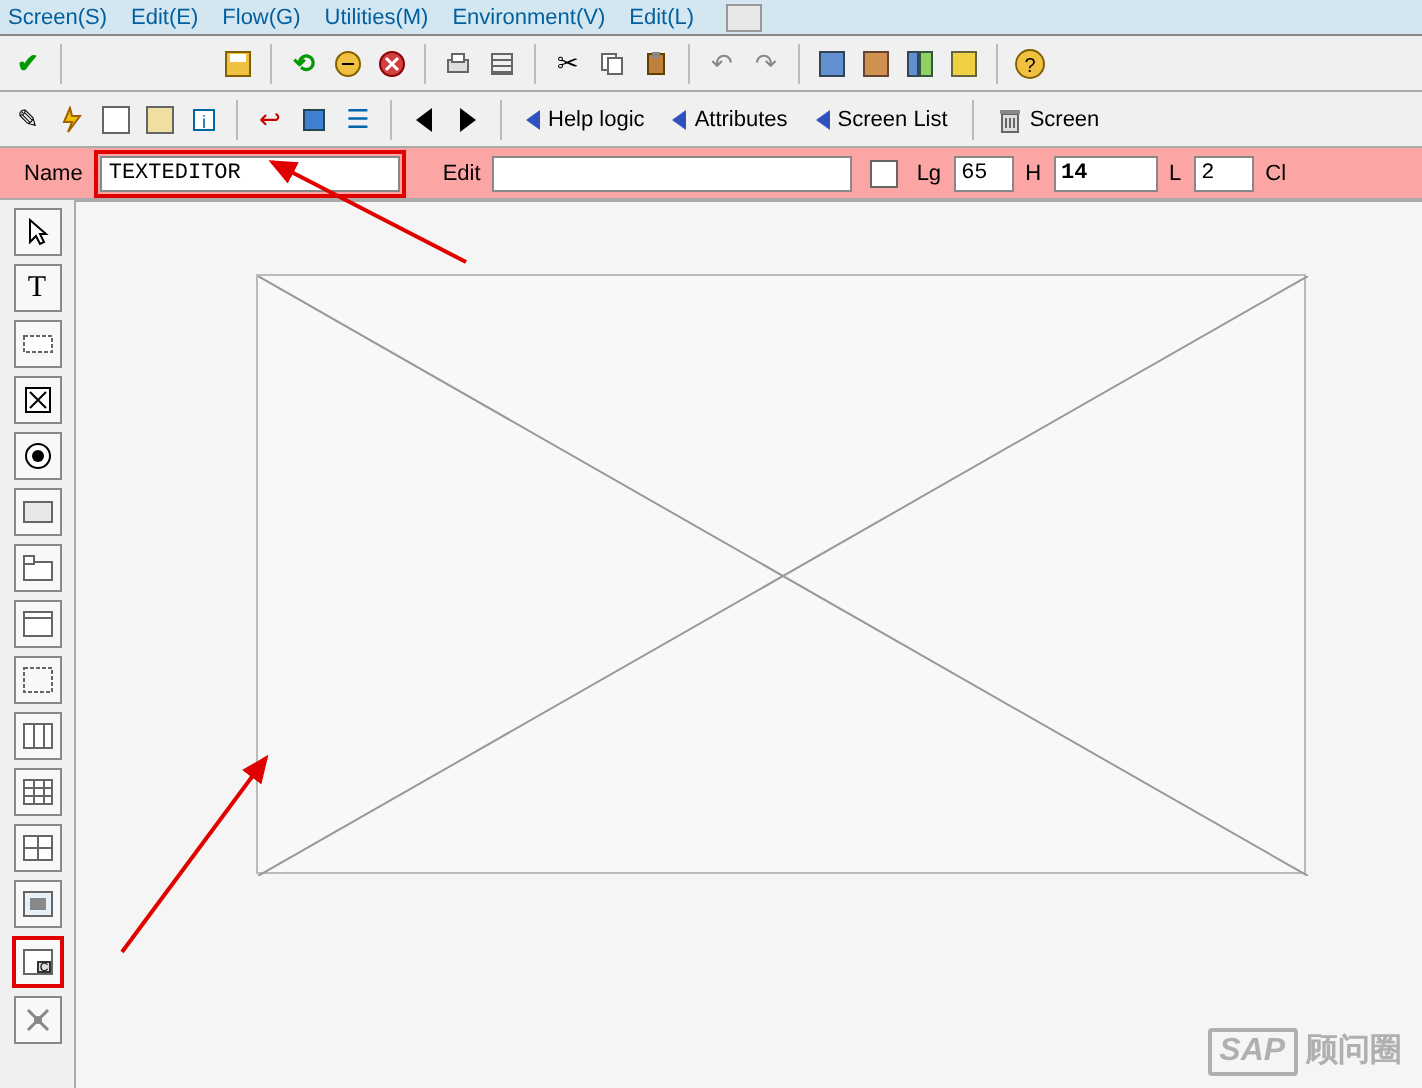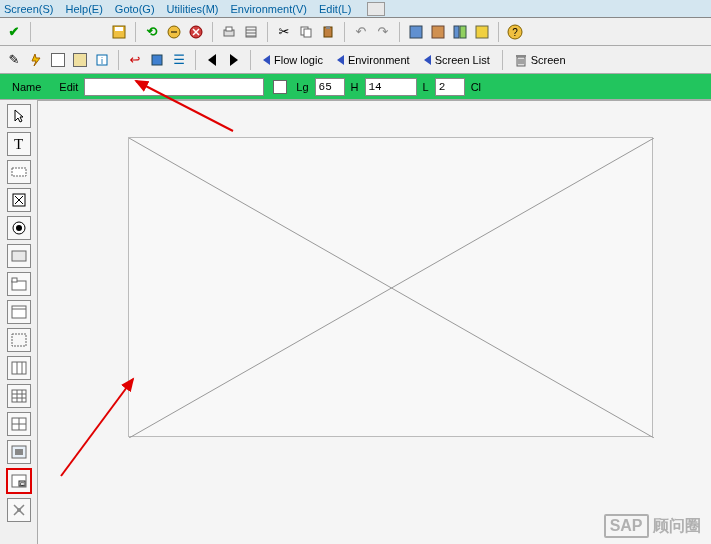--- a/index.html
+++ b/index.html
@@ -54,21 +54,21 @@
     border-right: 7px solid #3050c0;
   }
   .nav-arrow {
     width: 0; height: 0;
     border-top: 6px solid transparent;
     border-bottom: 6px solid transparent;
   }
   .nav-left { border-right: 8px solid #000; }
   .nav-right { border-left: 8px solid #000; }
   .form-row {
-    background: #22c55e;
+    background: #fca5a5;
     height: 26px;
     display: flex;
     align-items: center;
     padding-left: 12px;
     border-bottom: 1px solid #aaa;
     gap: 6px;
   }
   .form-row .lbl { font-size: 11px; color: #000; }
   .form-row input[type="text"] {
     font-family: "Courier New", monospace;
@@ -133,31 +133,32 @@
     color: #b0b0b0;
     font-size: 16px;
     font-weight: bold;
     font-family: Arial, sans-serif;
   }
   .watermark .sap-box {
     display: inline-block;
     border: 2px solid #b0b0b0;
     padding: 1px 4px;
     border-radius: 2px;
+    font-style: italic;
   }
   .small-icon-box { width:14px; height:14px; border:1px solid #666; display:inline-block; background:#fff; }
   .trash-icon svg { display:block; }
 </style>
 </head>
 <body>
 
 <div class="menubar">
   <span>Screen(S)</span>
-  <span>Help(E)</span>
-  <span>Goto(G)</span>
+  <span>Edit(E)</span>
+  <span>Flow(G)</span>
   <span>Utilities(M)</span>
   <span>Environment(V)</span>
   <span>Edit(L)</span>
   <span class="placeholder"></span>
 </div>
 
 <div class="toolbar">
   <span class="tb-btn" style="color:#009900;font-weight:bold;">✔</span>
   <span class="tb-sep"></span>
   <span style="width:70px"></span>
@@ -272,55 +273,58 @@
   <span class="tb-sep"></span>
   <span class="tb-btn">
       <span class="nav-arrow nav-left"></span>
     </span>
   <span class="tb-btn">
       <span class="nav-arrow nav-right"></span>
     </span>
   <span class="tb-sep"></span>
   <span class="toolbar-text-btn">
     <span class="arrow-left"></span>
-    <span>Flow logic</span>
+    <span>Help logic</span>
   </span>
   <span class="toolbar-text-btn">
     <span class="arrow-left"></span>
-    <span>Environment</span>
+    <span>Attributes</span>
   </span>
   <span class="toolbar-text-btn">
     <span class="arrow-left"></span>
     <span>Screen List</span>
   </span>
   <span class="tb-sep"></span>
   <span class="toolbar-text-btn">
     <span class="trash-icon">
       <svg width="12" height="14">
           <rect x="2" y="4" width="8" height="9" fill="#ddd" stroke="#666"></rect>
           <rect x="1" y="2" width="10" height="2" fill="#888"></rect>
           <path d="M4 6v5M6 6v5M8 6v5" stroke="#666"></path>
         </svg>
     </span>
     <span>Screen</span>
   </span>
 </div>
 
 <div class="form-row">
   <span class="lbl">Name</span>
+  <span class="name-box">
+    <input type="text" style="width: 150px;" value="TEXTEDITOR">
+  </span>
   <span style="width:6px"></span>
   <span class="lbl">Edit</span>
   <input type="text" style="width: 180px;" value="">
   <span class="tb-btn">
       <span class="small-icon-box"></span>
     </span>
   <span class="lbl">Lg</span>
   <input type="text" style="width: 30px;" value="65">
   <span class="lbl">H</span>
-  <input type="text" style="width: 52px;" value="14">
+  <input type="text" style="width: 52px; font-weight: bold;" value="14">
   <span class="lbl">L</span>
   <input type="text" style="width: 30px;" value="2">
   <span class="lbl">Cl</span>
 </div>
 
 <div class="content-area">
   <div class="side-toolbar">
     <div class="side-btn">
         <svg width="12" height="14">
           <path d="M2 1 L2 12 L5 9 L7 13 L9 12 L7 8 L10 8 Z" fill="#fff" stroke="#000"></path>

